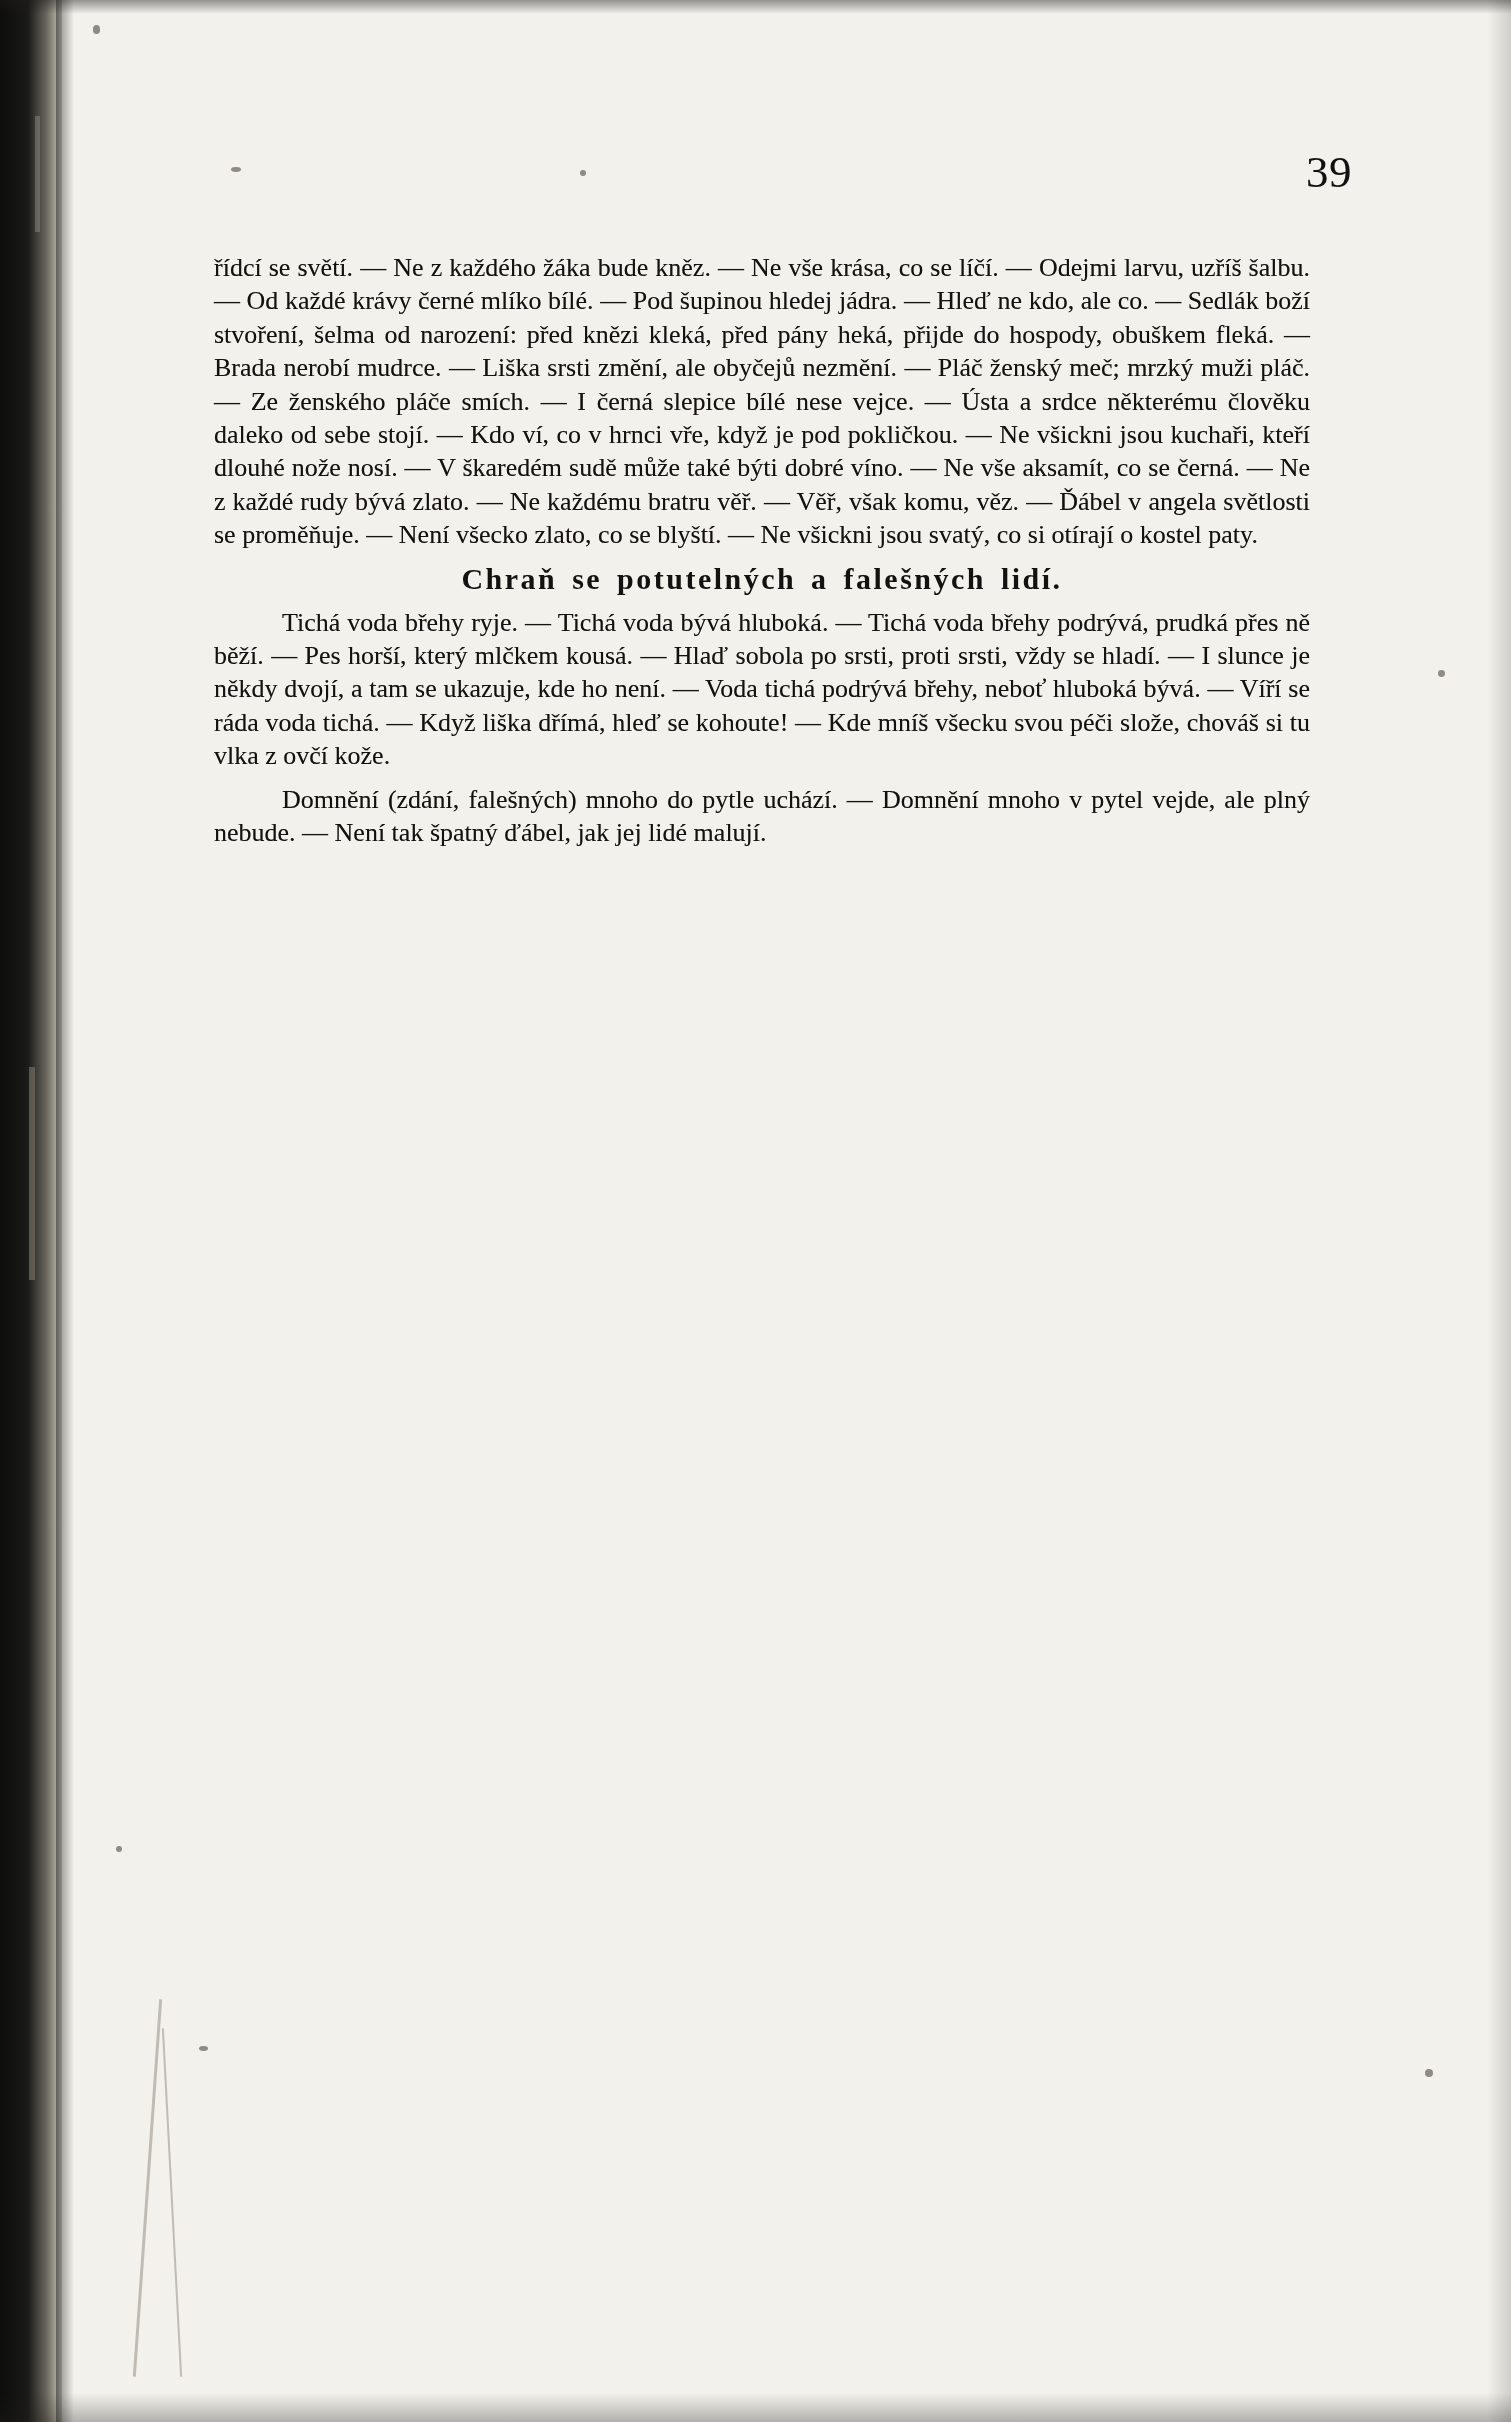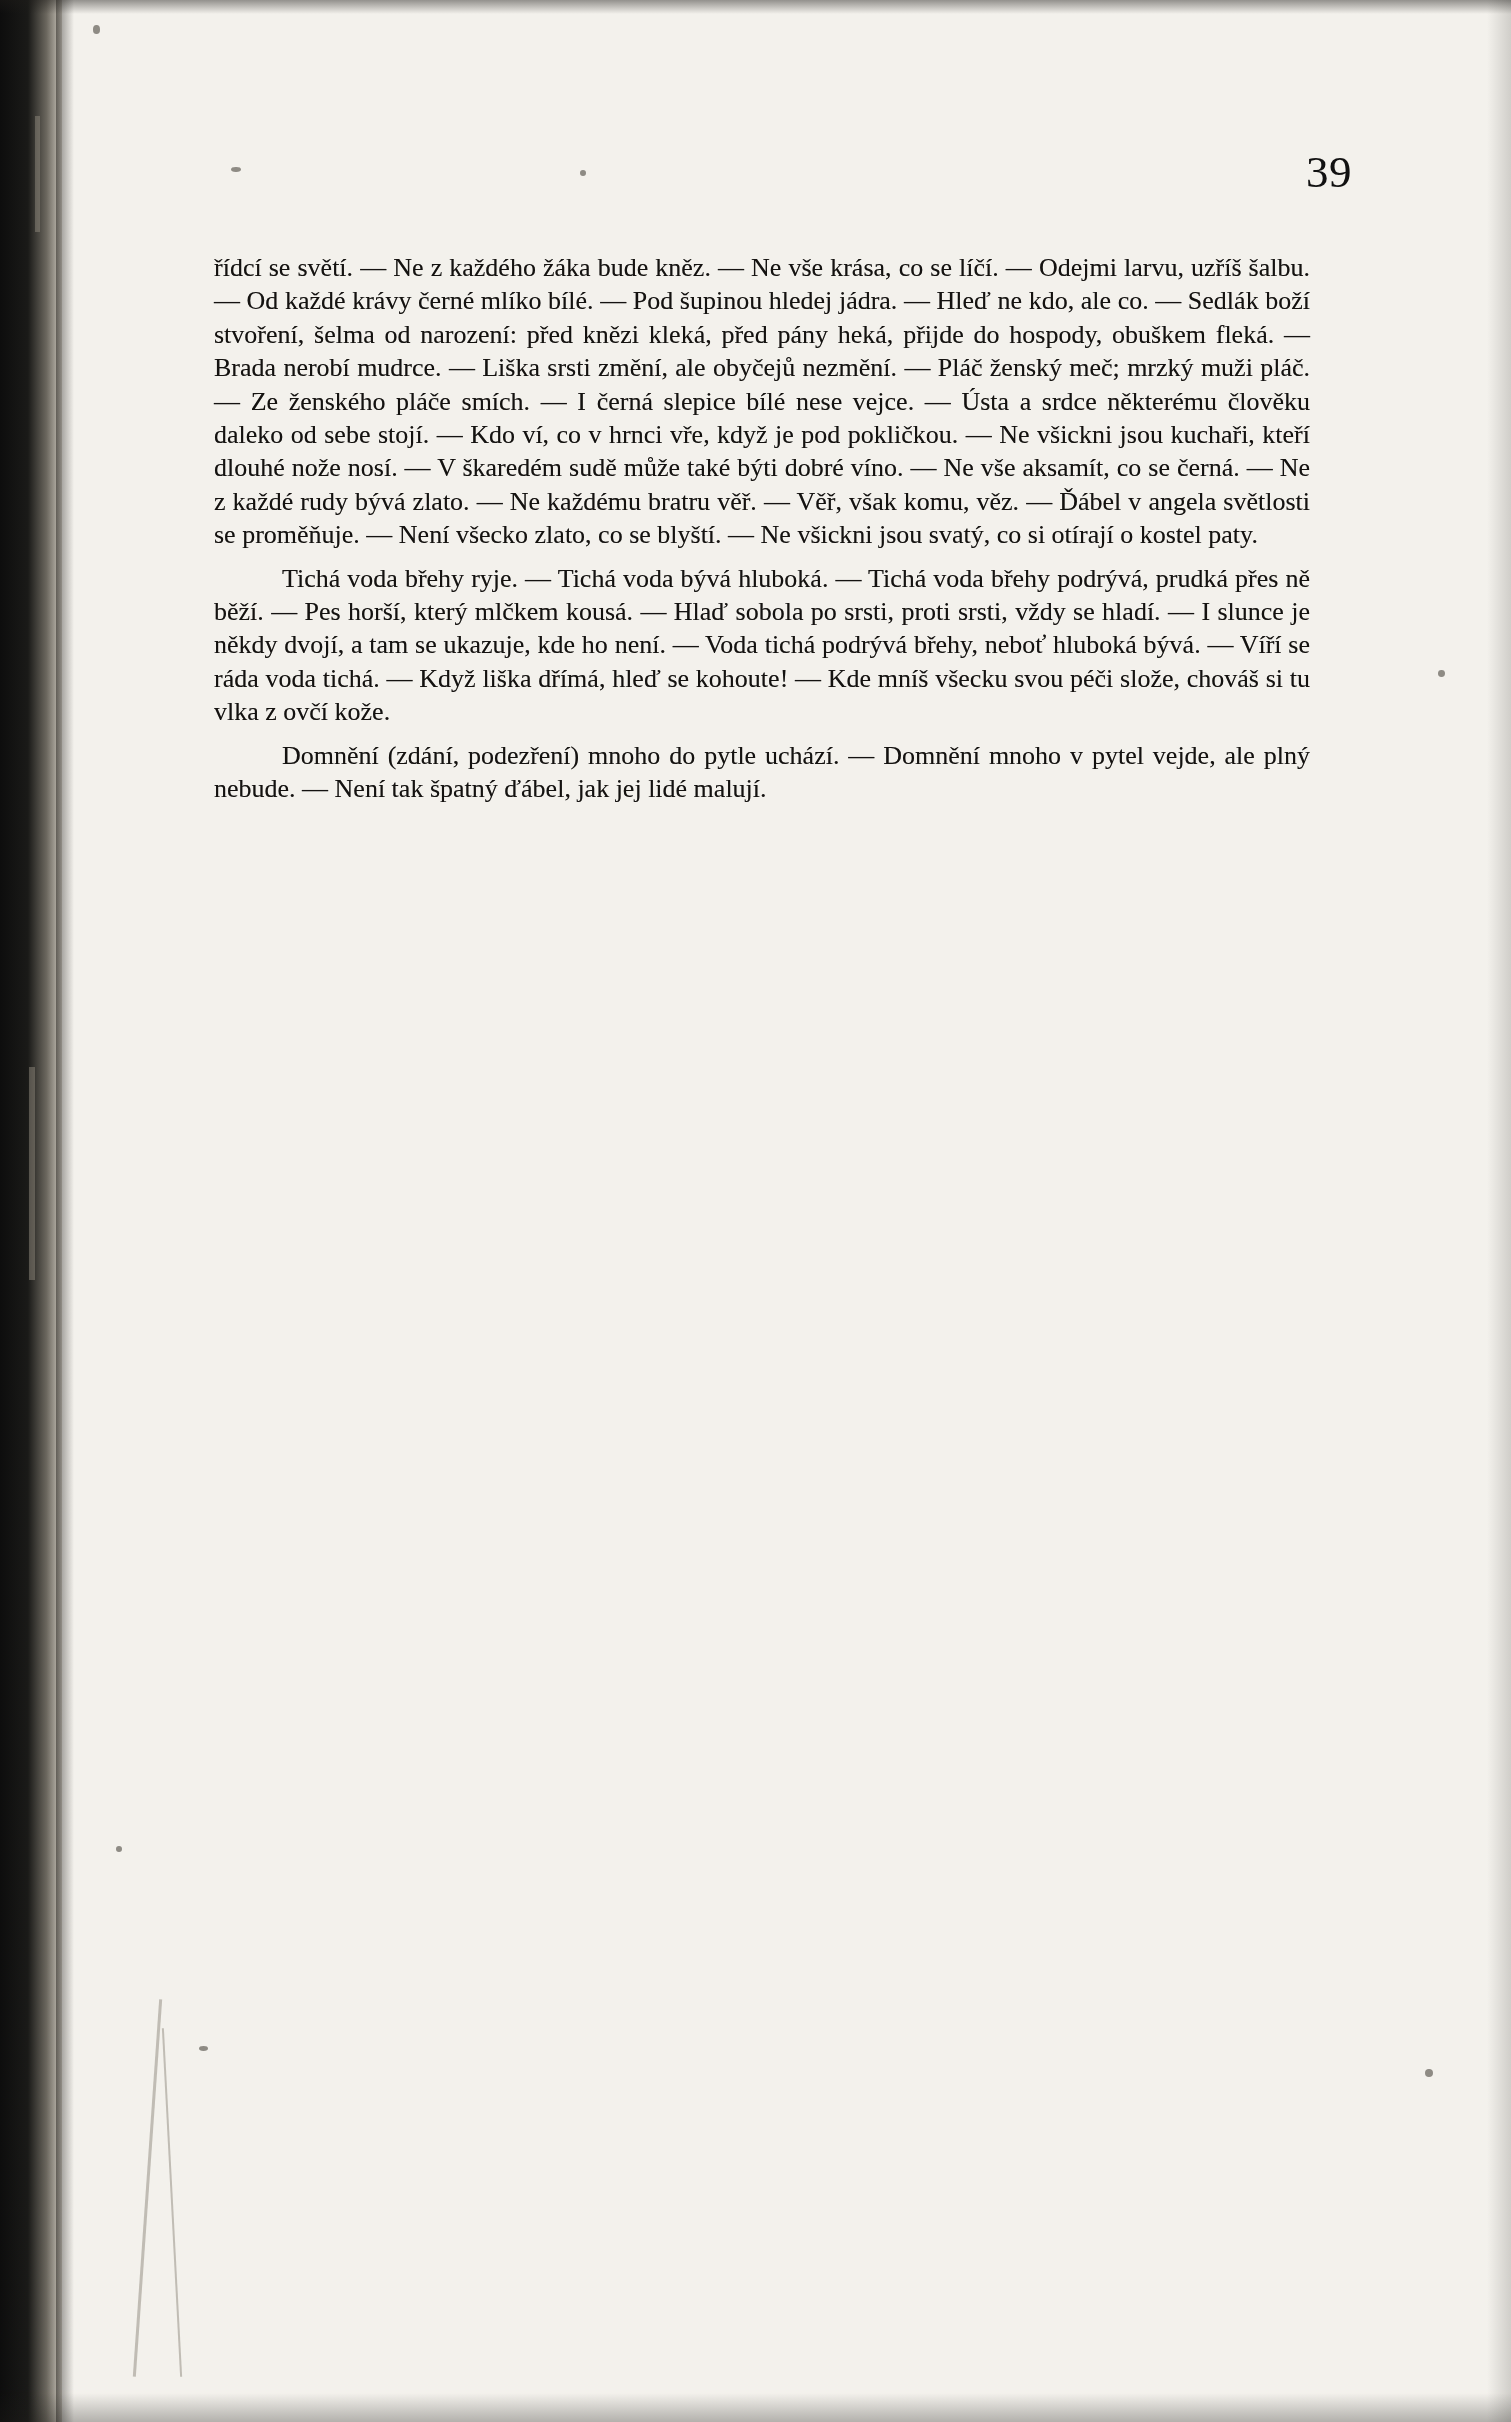--- a/index.html
+++ b/index.html
@@ -147,20 +147,21 @@
 <div class="thread" style="left:171px; top:2028px; width:1.9px; height:349px; transform: rotate(-3deg);"></div>
 <div class="thread" style="left:35px; top:116px; width:4.9px; height:116px;"></div>
 <div class="thread" style="left:29px; top:1067px; width:5.8px; height:213px;"></div>
 
 <div class="page-number">39</div>
 
 <div class="text-column">
 
   <p class="para">řídcí se světí. — Ne z každého žáka bude kněz. — Ne vše krása, co se líčí. — Odejmi larvu, uzříš šalbu. — Od každé krávy černé mlíko bílé. — Pod šupinou hledej jádra. — Hleď ne kdo, ale co. — Sedlák boží stvoření, šelma od narození: před knězi kleká, před pány heká, přijde do hospody, obuškem fleká. — Brada nerobí mudrce. — Liška srsti změní, ale obyčejů nezmění. — Pláč ženský meč; mrzký muži pláč. — Ze ženského pláče smích. — I černá slepice bílé nese vejce. — Ústa a srdce některému člověku daleko od sebe stojí. — Kdo ví, co v hrnci vře, když je pod pokličkou. — Ne všickni jsou kuchaři, kteří dlouhé nože nosí. — V škaredém sudě může také býti dobré víno. — Ne vše aksamít, co se černá. — Ne z každé rudy bývá zlato. — Ne každému bratru věř. — Věř, však komu, věz. — Ďábel v angela světlosti se proměňuje. — Není všecko zlato, co se blyští. — Ne všickni jsou svatý, co si otírají o kostel paty.</p>
 
+  <h2 class="heading block-gap">Chraň se potutelných a falešných lidí.</h2>
 
   <p class="para indent">Tichá voda břehy ryje. — Tichá voda bývá hluboká. — Tichá voda břehy podrývá, prudká přes ně běží. — Pes horší, který mlčkem kousá. — Hlaď sobola po srsti, proti srsti, vždy se hladí. — I slunce je někdy dvojí, a tam se ukazuje, kde ho není. — Voda tichá podrývá břehy, neboť hluboká bývá. — Víří se ráda voda tichá. — Když liška dřímá, hleď se kohoute! — Kde mníš všecku svou péči slože, chováš si tu vlka z ovčí kože.</p>
 
 
-  <p class="para indent">Domnění (zdání, podezření) mnoho do pytle uchází. — Domnění mnoho v pytel vejde, ale plný nebude. — Není tak špatný ďábel, jak jej lidé malují.</p>
+  <p class="para indent">Domnění (zdání, falešných) mnoho do pytle uchází. — Domnění mnoho v pytel vejde, ale plný nebude. — Není tak špatný ďábel, jak jej lidé malují.</p>
 
 </div>
 
 
 </body></html>

